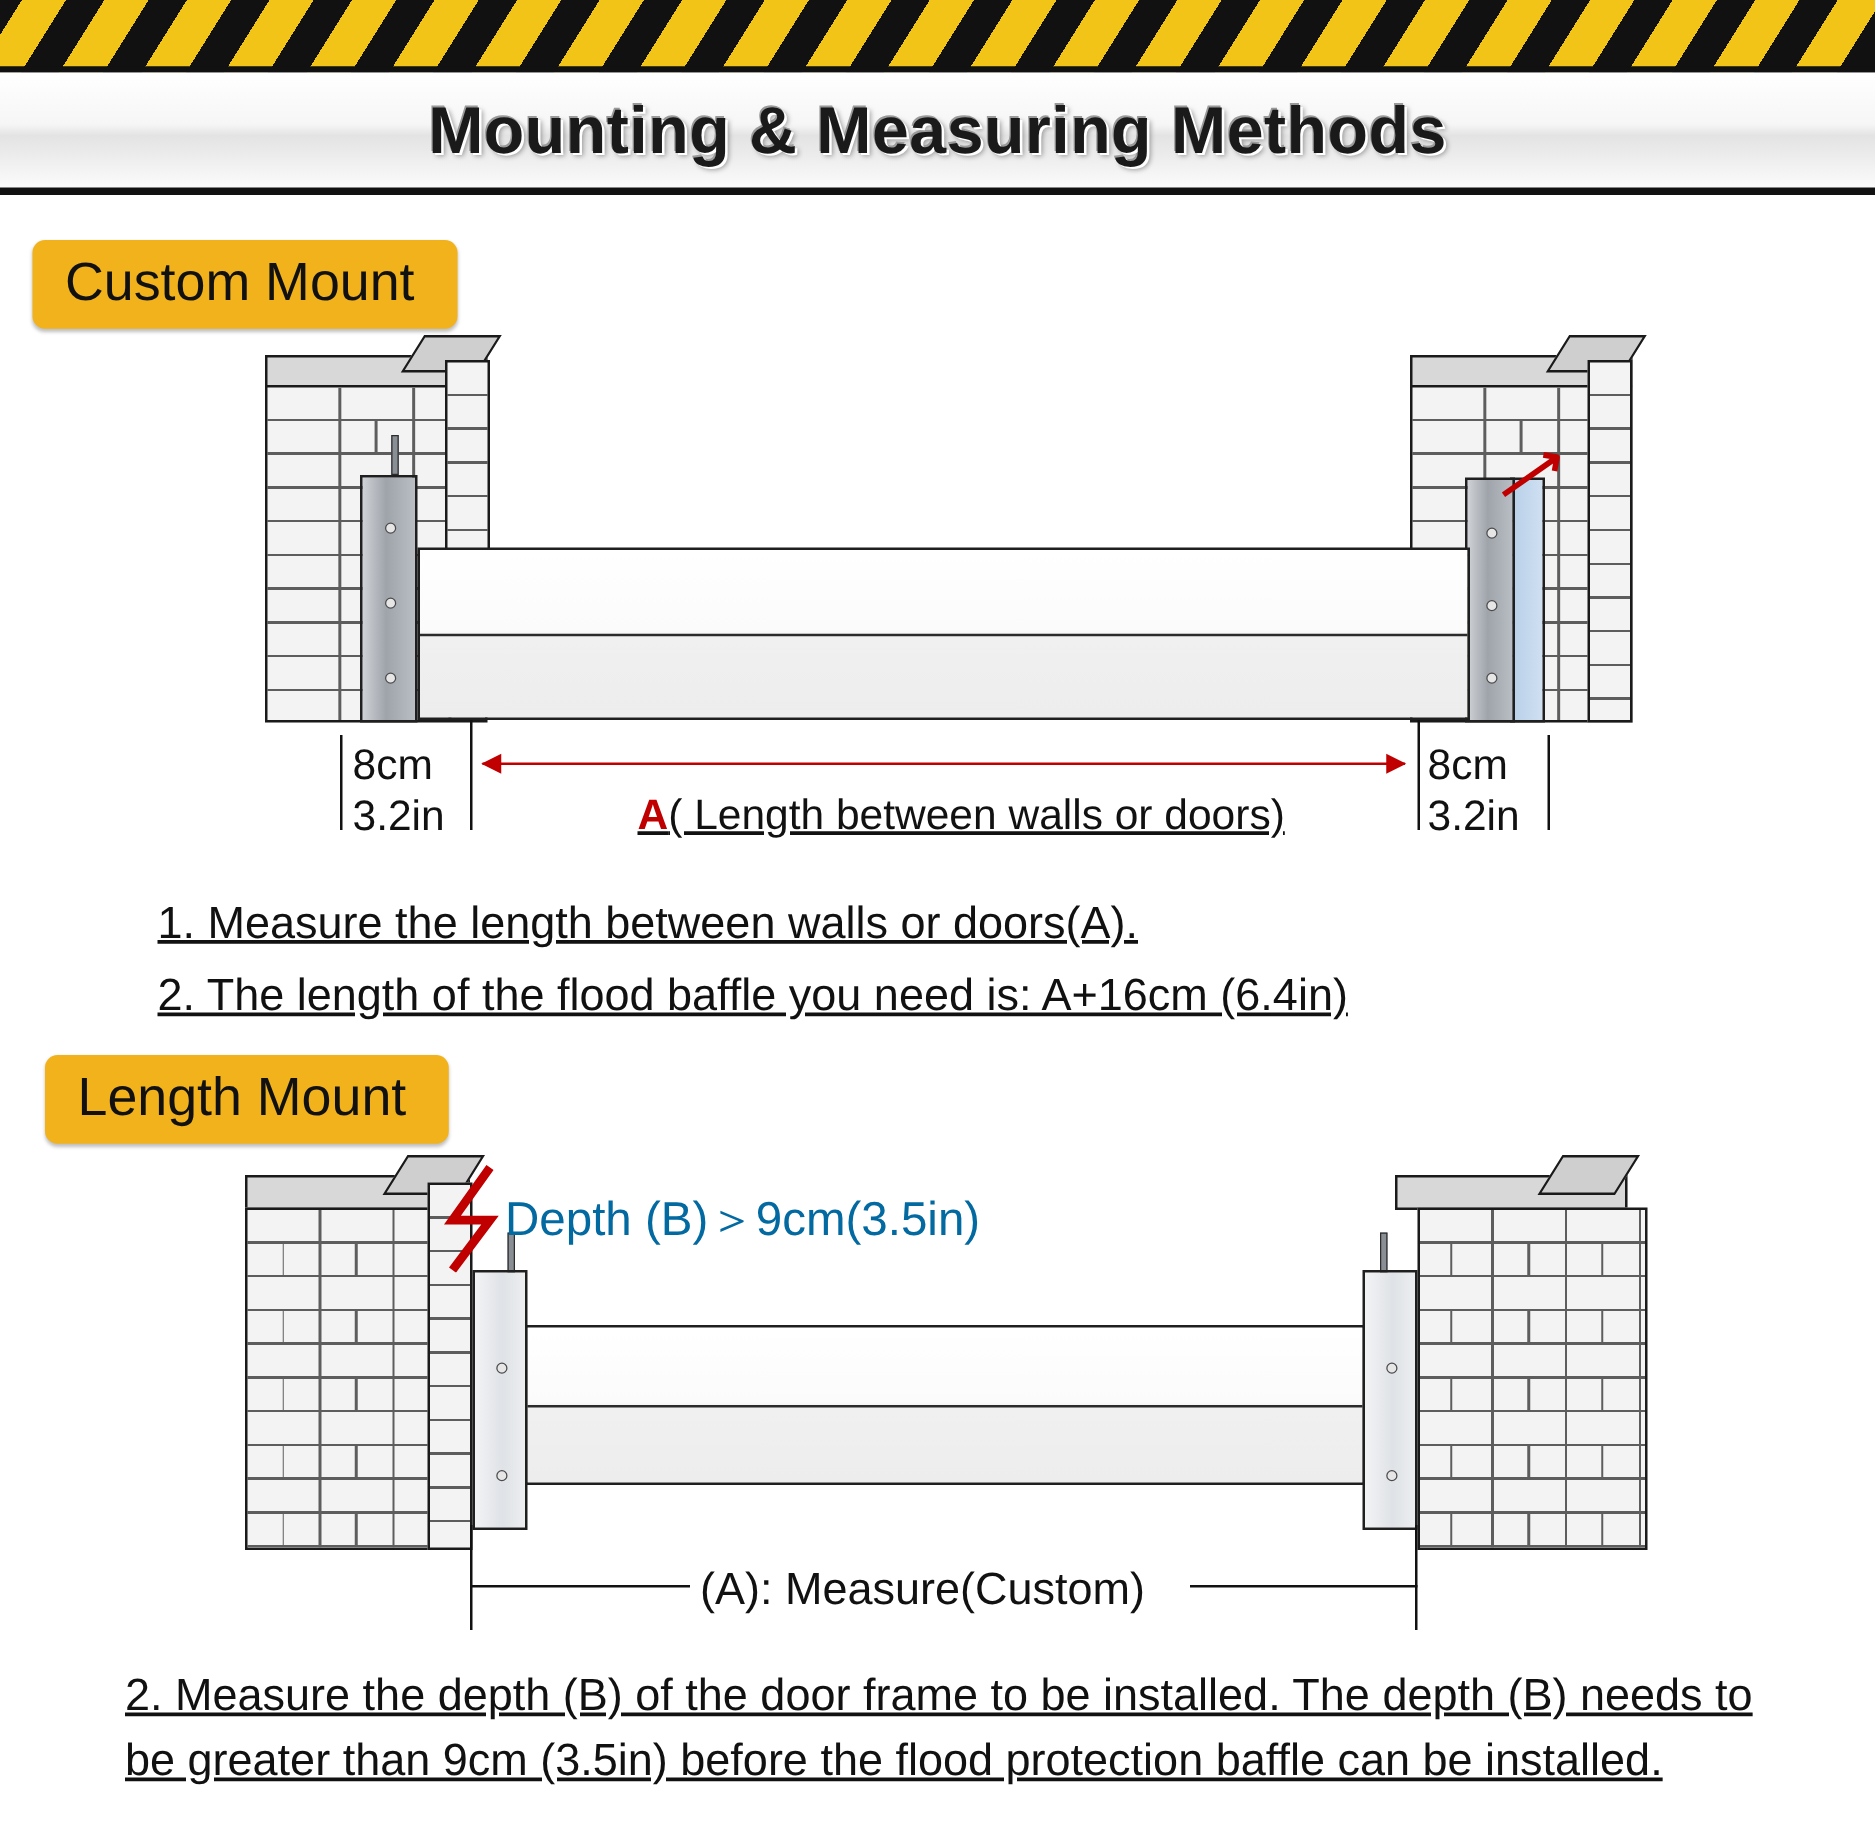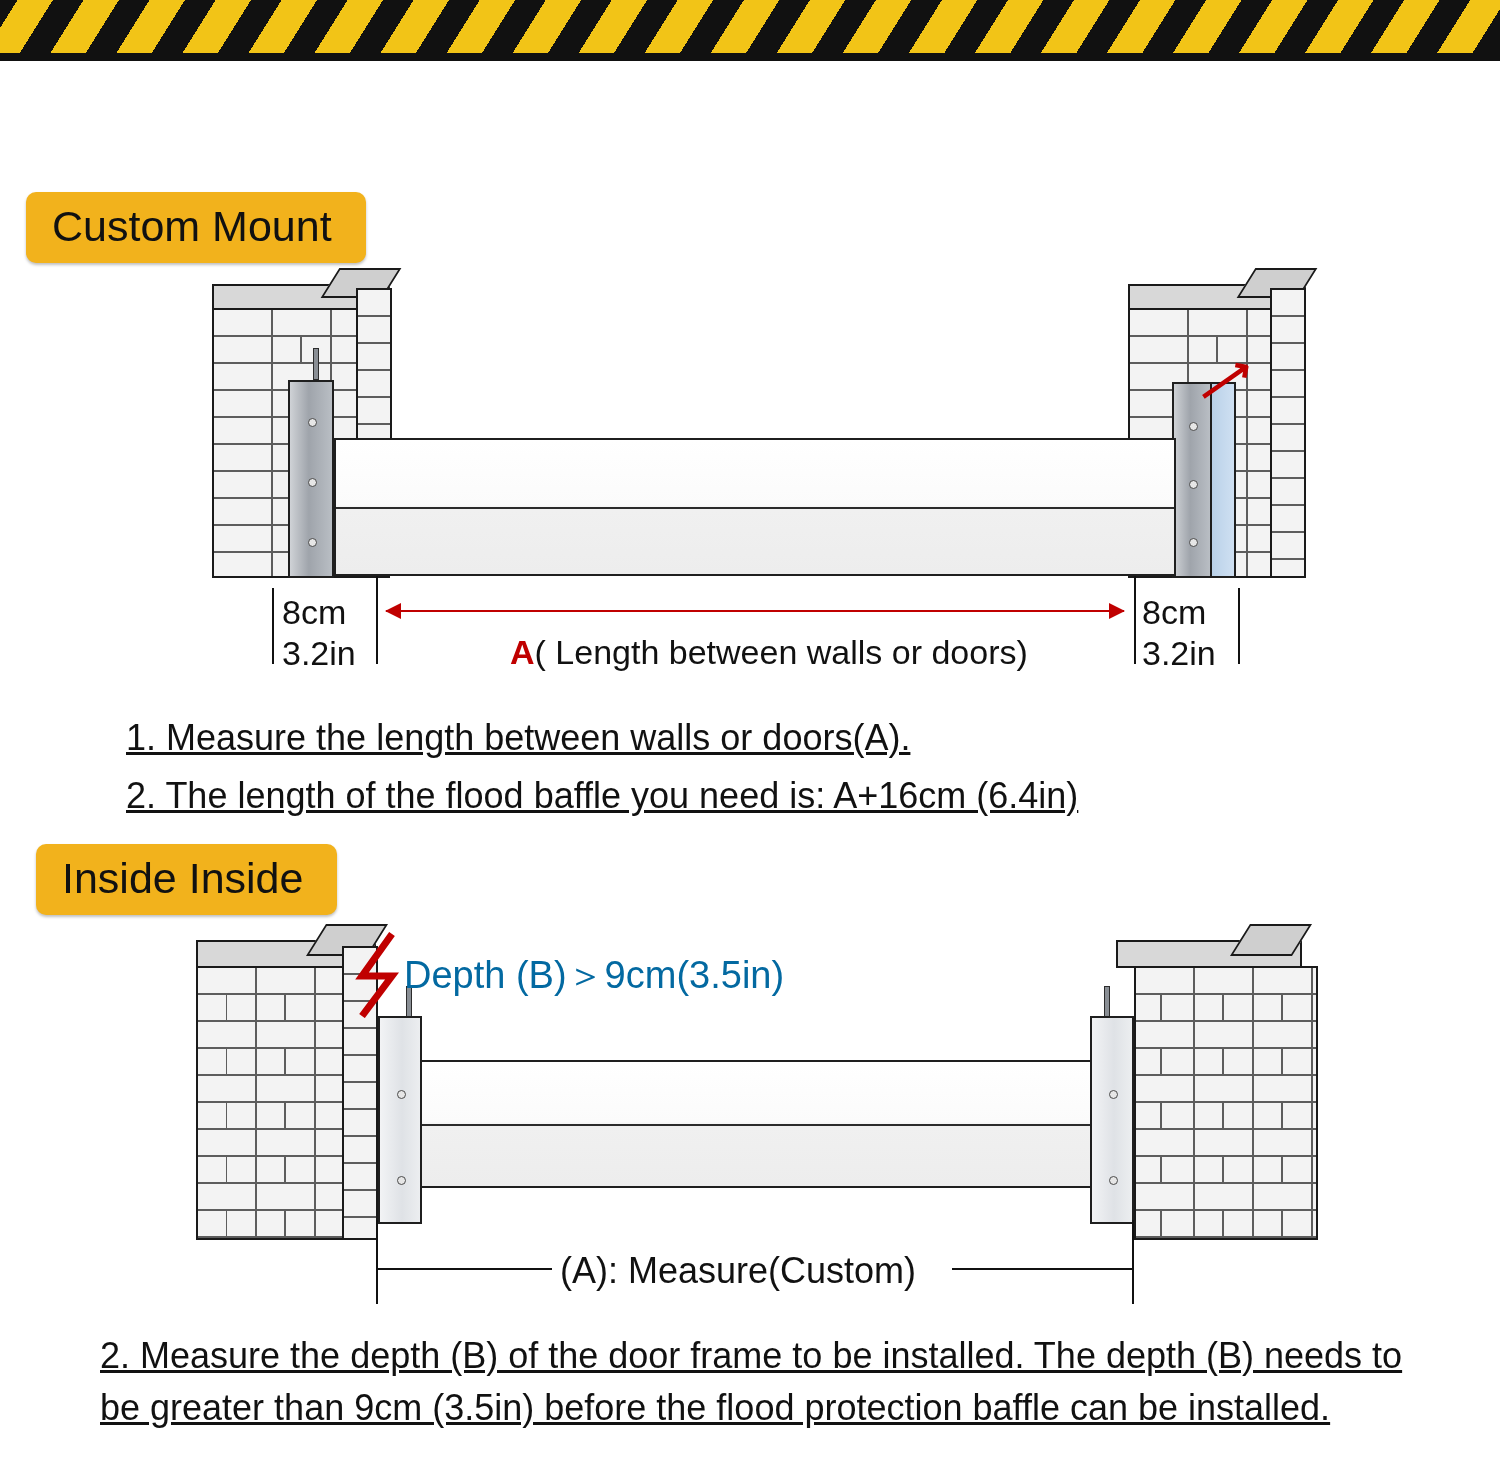--- a/index.html
+++ b/index.html
@@ -273,20 +273,23 @@
     font-size: 36px;
     color: #111;
     white-space: nowrap;
   }
 </style>
 </head>
 <body>
 
 <div class="banner">
   <div class="hazard-strip"></div>
+  <div class="title-plate">
+    <h1>Mounting &amp; Measuring Methods</h1>
+  </div>
 </div>
 
 <div class="pill" id="pill-outside">Custom Mount</div>
 
 <div class="diagram" id="diagram-outside">
 
   <div class="pillar-cap" style="left:212px; top:14px; width:178px; height:26px;"></div>
   <div class="pillar-side" style="left:330px; top:-2px; width:62px; height:30px; transform:skewX(-32deg);"></div>
   <div class="pillar" style="left:212px; top:38px; width:178px; height:270px;">
     <div class="brick-offsets"></div>
@@ -330,30 +333,30 @@
 
 <div class="label-8cm" style="left:282px; top:592px;">
   <div>8cm</div>
   <div>3.2in</div>
 </div>
 <div class="label-8cm" style="left:1142px; top:592px;">
   <div>8cm</div>
   <div>3.2in</div>
 </div>
 
-<div class="dimtext" style="left:510px; top:632px;">
+<div class="dimtext" style="left:510px; top:632px;text-decoration:underline;">
   <span class="letter-a">A</span><span>( Length between walls or doors)</span>
 </div>
 
 <div class="steps" id="steps-outside">
   <p>1. Measure the length between walls or doors(A).</p>
   <p>2. The length of the flood baffle you need is: A+16cm (6.4in)</p>
 </div>
 
-<div class="pill" id="pill-inside">Inside Inside</div>
+<div class="pill" id="pill-inside">Length Mount</div>
 
 <div class="diagram" id="diagram-inside">
 
   <div class="pillar-cap" style="left:196px; top:20px; width:180px; height:28px;"></div>
   <div class="pillar-side" style="left:316px; top:4px; width:62px; height:32px; transform:skewX(-32deg);"></div>
   <div class="pillar" style="left:196px; top:46px; width:180px; height:274px;">
     <div class="brick-offsets"></div>
   </div>
   <div class="pillar" style="left:342px; top:26px; width:36px; height:294px;">
     <div class="brick-offsets"></div>

